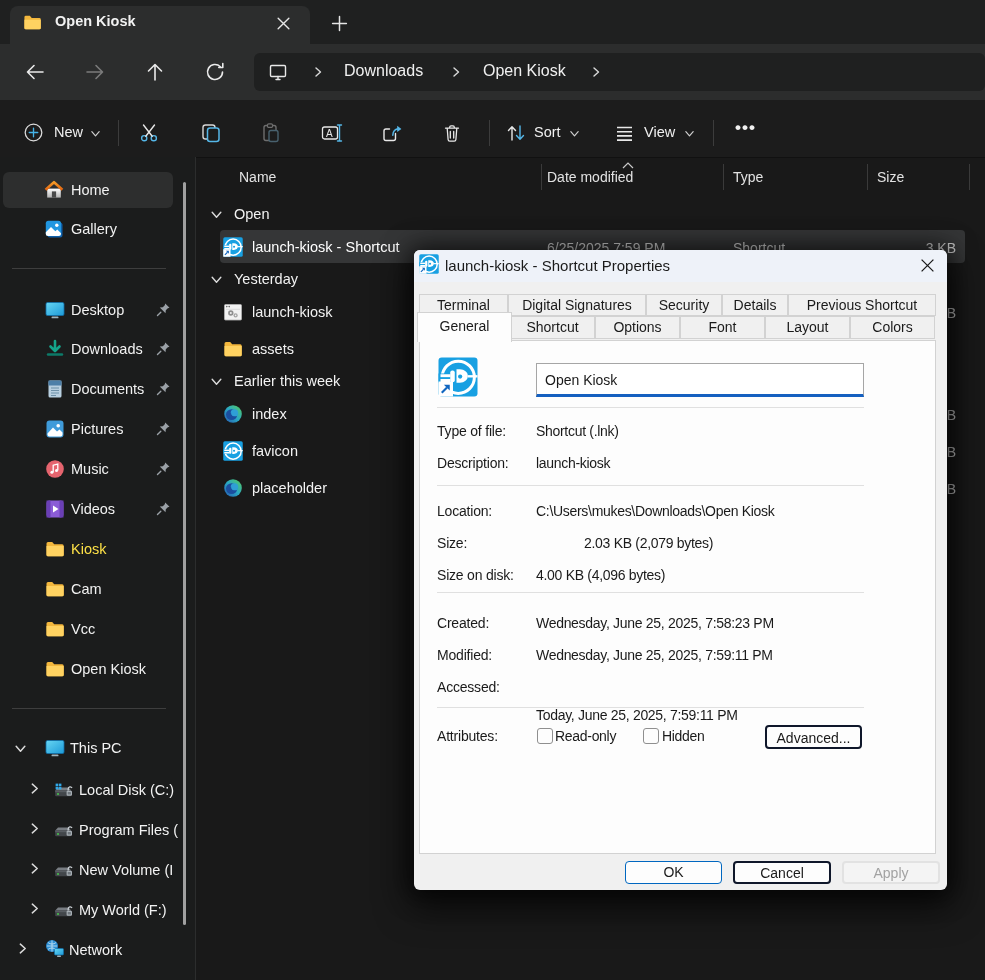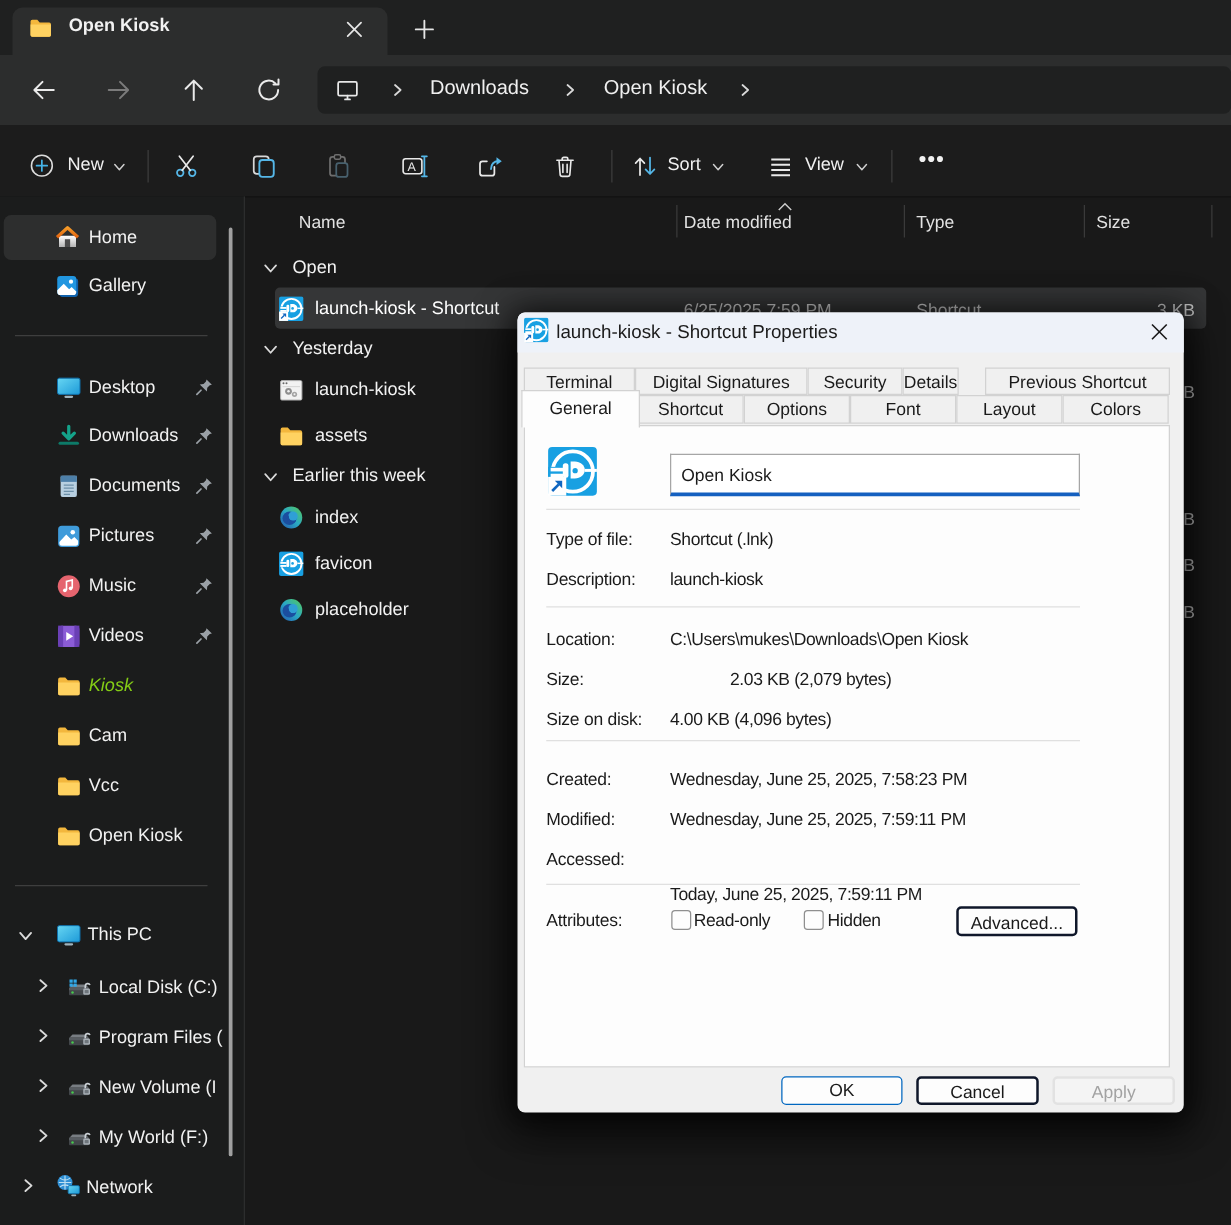--- a/index.html
+++ b/index.html
@@ -245,21 +245,21 @@
   <div class="abs txt" style="left:71px;top:501px;font-size:14.5px;color:#f2f2f2;">Videos</div>
   <svg class="abs pin" style="left:156px;top:501px;" width="15" height="15" viewBox="0 0 15 15">
     <path d="M9.2 1.5 L13.5 5.8 L11.8 6.2 L9.8 8.2 L9.5 11.2 L3.8 5.5 L6.8 5.2 L8.8 3.2 z" fill="#9aa0a6"></path>
     <path d="M4.8 10.2 L1.5 13.5" stroke="#9aa0a6" stroke-width="1.4" stroke-linecap="round"></path>
   </svg>
 
   <svg class="abs" style="left:45px;top:539px;" width="20" height="20" viewBox="0 0 20 20">
     <path d="M1.5 4.5 a1.5 1.5 0 0 1 1.5-1.5 h4.2 l2 2.2 h8 a1.5 1.5 0 0 1 1.5 1.5 v9 a1.5 1.5 0 0 1 -1.5 1.5 h-14.2 a1.5 1.5 0 0 1 -1.5-1.5 z" fill="#f3b73d"></path>
     <path d="M1.5 7 h17.2 v8.7 a1.5 1.5 0 0 1 -1.5 1.5 h-14.2 a1.5 1.5 0 0 1 -1.5-1.5 z" fill="#ffd261"></path>
   </svg>
-  <div class="abs txt" style="left:71px;top:541px;font-size:14.5px;color:#84cc16;font-style:italic;">Kiosk</div>
+  <div class="abs txt" style="left:71px;top:541px;font-size:14.5px;color:#fde047;">Kiosk</div>
 
   <svg class="abs" style="left:45px;top:579px;" width="20" height="20" viewBox="0 0 20 20">
     <path d="M1.5 4.5 a1.5 1.5 0 0 1 1.5-1.5 h4.2 l2 2.2 h8 a1.5 1.5 0 0 1 1.5 1.5 v9 a1.5 1.5 0 0 1 -1.5 1.5 h-14.2 a1.5 1.5 0 0 1 -1.5-1.5 z" fill="#f3b73d"></path>
     <path d="M1.5 7 h17.2 v8.7 a1.5 1.5 0 0 1 -1.5 1.5 h-14.2 a1.5 1.5 0 0 1 -1.5-1.5 z" fill="#ffd261"></path>
   </svg>
   <div class="abs txt" style="left:71px;top:581px;font-size:14.5px;color:#f2f2f2;">Cam</div>
 
   <svg class="abs" style="left:45px;top:619px;" width="20" height="20" viewBox="0 0 20 20">
     <path d="M1.5 4.5 a1.5 1.5 0 0 1 1.5-1.5 h4.2 l2 2.2 h8 a1.5 1.5 0 0 1 1.5 1.5 v9 a1.5 1.5 0 0 1 -1.5 1.5 h-14.2 a1.5 1.5 0 0 1 -1.5-1.5 z" fill="#f3b73d"></path>
     <path d="M1.5 7 h17.2 v8.7 a1.5 1.5 0 0 1 -1.5 1.5 h-14.2 a1.5 1.5 0 0 1 -1.5-1.5 z" fill="#ffd261"></path>
@@ -472,21 +472,21 @@
         <use href="#shortcutov"></use>
     </svg>
     <div class="abs txt" style="left:31px;top:7px;font-size:15px;color:#1b1b1b;">launch-kiosk - Shortcut Properties</div>
     <svg class="abs" style="left:506px;top:8px;" width="15" height="15" viewBox="0 0 14 14">
       <path d="M1.5 1.5 L12.5 12.5 M12.5 1.5 L1.5 12.5" stroke="#1a1a1a" stroke-width="1.2"></path>
     </svg>
 
     <div class="abs tb" style="left:5px;top:44px;width:89px;">Terminal</div>
     <div class="abs tb" style="left:94px;top:44px;width:138px;">Digital Signatures</div>
     <div class="abs tb" style="left:232px;top:44px;width:76px;">Security</div>
-    <div class="abs tb" style="left:308px;top:44px;width:45px;">Details</div>
+    <div class="abs tb" style="left:308px;top:44px;width:66px;">Details</div>
     <div class="abs tb" style="left:374px;top:44px;width:148px;">Previous Shortcut</div>
 
     <div class="abs tb" style="left:96px;top:66px;width:85px;height:23px;">Shortcut</div>
     <div class="abs tb" style="left:181px;top:66px;width:85px;height:23px;">Options</div>
     <div class="abs tb" style="left:266px;top:66px;width:85px;height:23px;">Font</div>
     <div class="abs tb" style="left:351px;top:66px;width:85px;height:23px;">Layout</div>
     <div class="abs tb" style="left:436px;top:66px;width:85px;height:23px;">Colors</div>
 
     <div class="abs" style="left:5px;top:90px;width:515px;height:512px;background:#fdfdfd;border:1px solid #d2d2d2;"></div>
 

